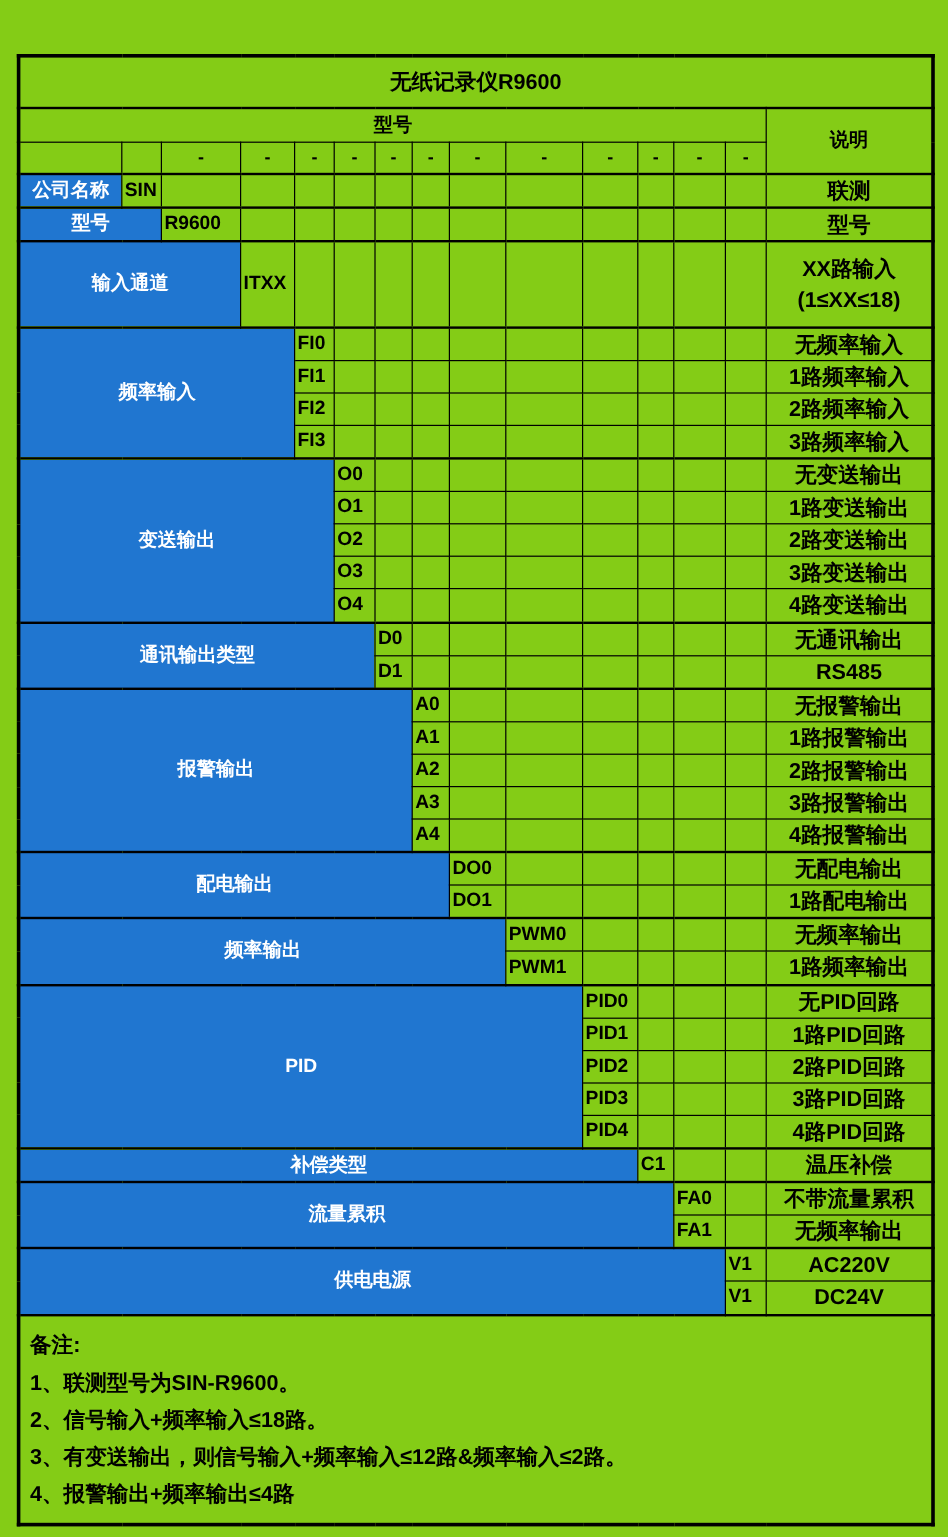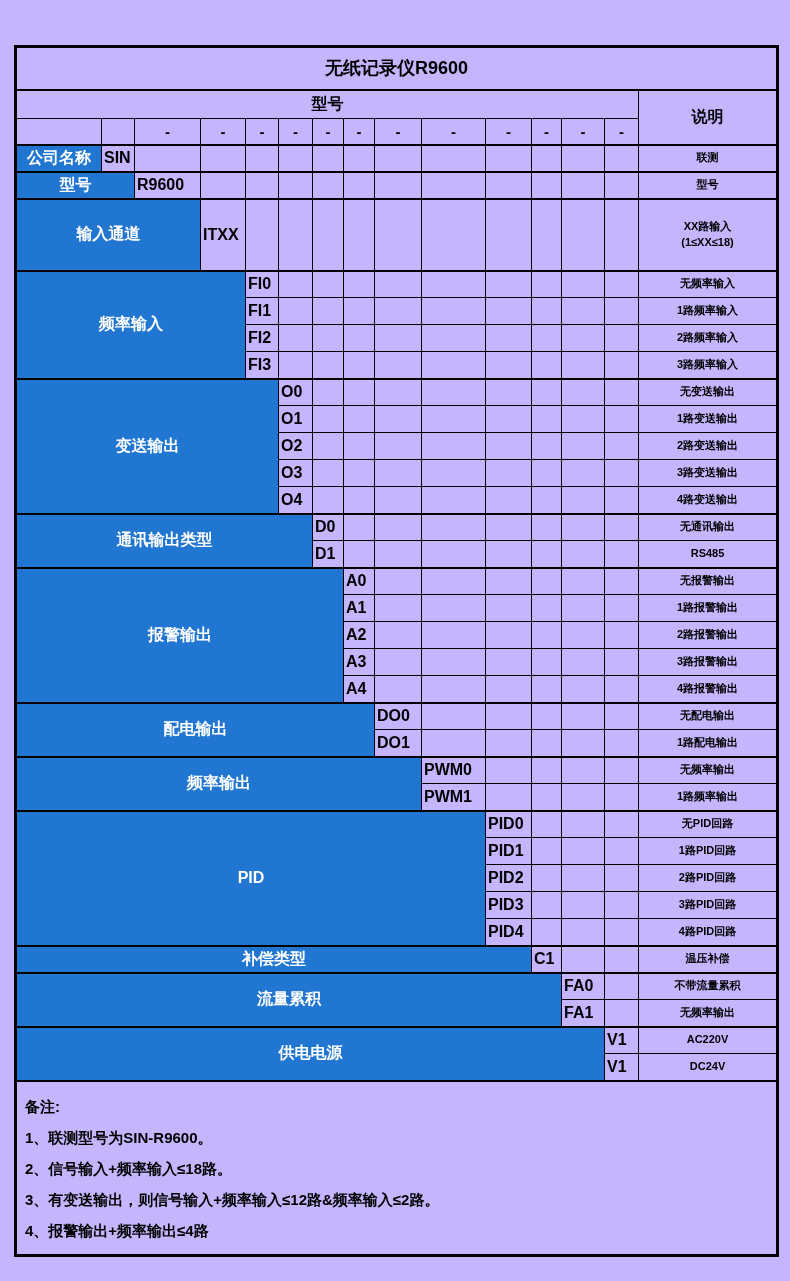--- a/index.html
+++ b/index.html
@@ -2,21 +2,21 @@
 <html style="--blue: #2076D0; --border: #000000;"><head>
 <meta charset="utf-8">
 <style>
   :root { --blue: #2076D0; --border: #000000; }
   html, body {
     margin: 0; padding: 0; background: #ffffff;
     font-family: "Liberation Sans", "DejaVu Sans", sans-serif;
   }
   .page {
     width: 790px; height: 1281px; box-sizing: border-box;
-    padding: 45px 14px 0 14px; background: #c4b5fd;
+    padding: 45px 14px 0 14px; background: #84cc16;
   }
   table.spec {
     border-collapse: collapse; table-layout: fixed;
     width: 762px; border: 3px solid var(--border);
   }
   td {
     border: 1px solid var(--border);
     font-weight: bold; font-size: 15px; color: #000;
     overflow: hidden; white-space: nowrap; padding: 0;
     vertical-align: middle;
@@ -29,26 +29,26 @@
   tr.dash-row { height: 26px; }
   td.dash-cell { text-align: center; font-size: 15px; }
   tr.spec-row { height: 27px; }
   tr.spec-row.tall { height: 72px; }
   tr.section-start td { border-top: 2px solid var(--border); }
   td.blue {
     background: var(--blue); color: #ffffff;
     text-align: center; font-size: 16px;
   }
   td.code { text-align: left; padding-left: 2px; font-size: 16px; }
-  td.desc { text-align: center; font-size: 11px; white-space: normal; line-height: 1.45; border-radius: 12px; }
+  td.desc { text-align: center; font-size: 18px; white-space: normal; line-height: 1.45; border-radius: 12px; }
   tr.notes-row td {
     height: 172px; border-top: 2px solid var(--border);
     vertical-align: top; text-align: left; white-space: normal;
   }
-  .notes-inner { padding: 9px 8px 0 8px; font-size: 15px; line-height: 31px; font-weight: bold; }
+  .notes-inner { padding: 9px 8px 0 8px; font-size: 18px; line-height: 31px; font-weight: bold; }
 </style>
 </head>
 <body>
 
 <div class="page">
   <table class="spec">
     <colgroup>
       <col style="width:86px">
         <col style="width:33px">
         <col style="width:66px">

